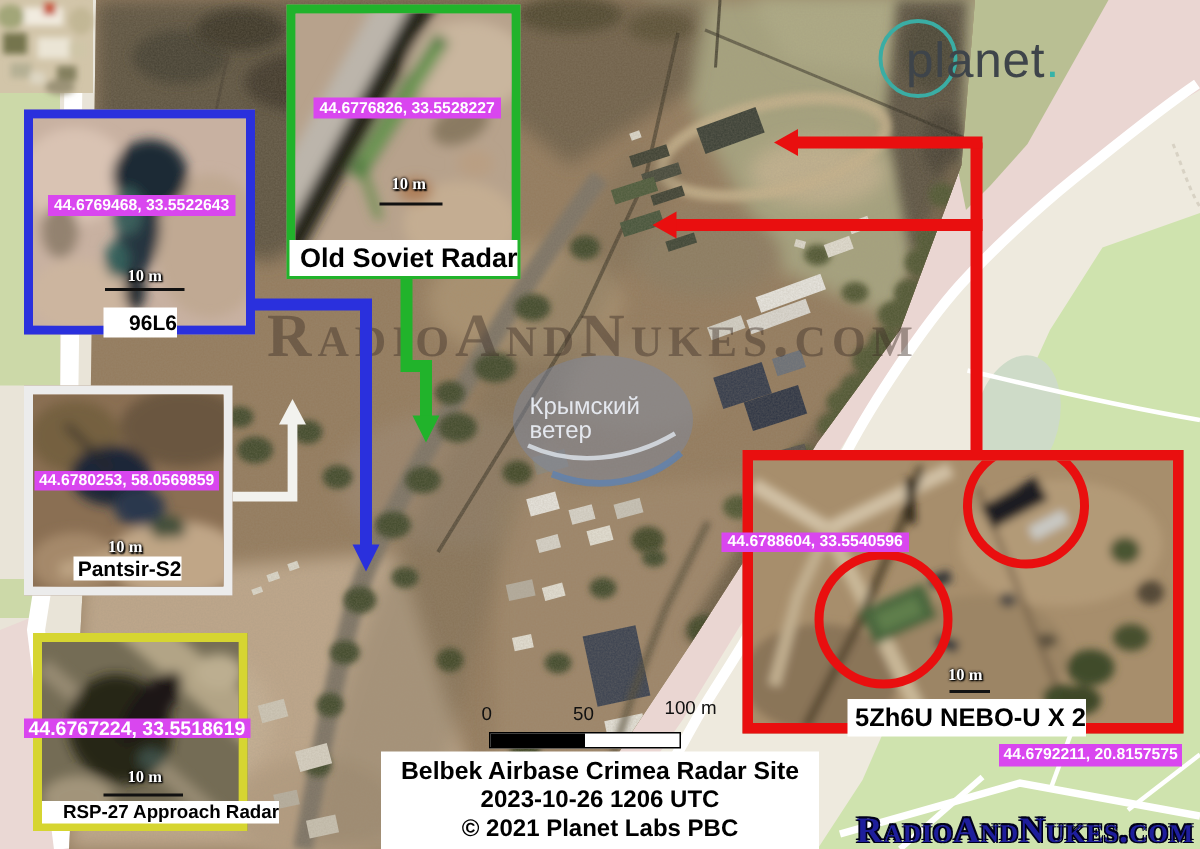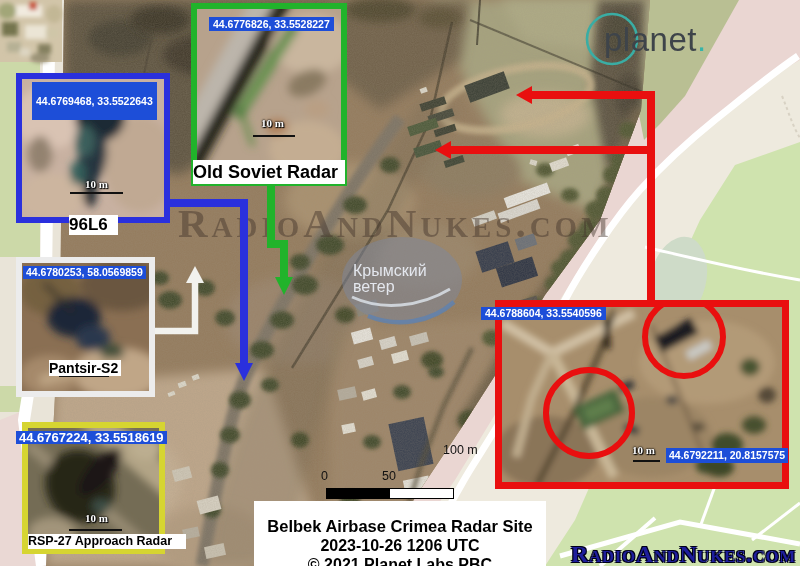--- a/index.html
+++ b/index.html
@@ -1,22 +1,22 @@
 <!DOCTYPE html>
 <html><head>
 <meta charset="utf-8">
 <style>
   html,body{margin:0;padding:0;}
   #wrap{position:relative;width:800px;height:566px;overflow:hidden;background:#ece7dd;
         font-family:"Liberation Sans", sans-serif;}
   #wrap svg{display:block;}
   .abs{position:absolute;}
-  .chip{position:absolute;background:#1d4ed8;color:#fff;font-weight:bold;white-space:nowrap;
-        font-family:"Liberation Sans", sans-serif;}
-  .namelabel{position:absolute;background:#fff;color:#000;font-weight:bold;text-align:left;
+  .chip{position:absolute;background:#d946ef;color:#fff;font-weight:bold;white-space:nowrap;
+        font-family:"Liberation Sans", sans-serif;margin-top:48px;}
+  .namelabel{position:absolute;background:#fff;color:#000;font-weight:bold;text-align:right;
         white-space:nowrap;font-family:"Liberation Sans", sans-serif;}
   .tenm{position:absolute;color:#fff;font-weight:bold;font-size:11px;
         text-shadow:0 0 2px #000,0 0 2px #000,1px 1px 1px #000;font-family:Liberation Serif, serif;}
   .scaleline{position:absolute;background:#111;height:2px;}
 </style>
 </head>
 <body>
 <div id="wrap">
 
 <svg class="abs" style="left:0;top:0" width="800" height="566" viewBox="0 0 800 566">
@@ -271,24 +271,24 @@
    <ellipse cx="30" cy="118" rx="32" ry="24" fill="#ccb59f"></ellipse>
    <ellipse cx="78" cy="38" rx="25" ry="24" fill="#1f2b36"></ellipse>
    <ellipse cx="70" cy="80" rx="14" ry="28" fill="#263440" transform="rotate(12 70 80)"></ellipse>
    <ellipse cx="63" cy="62" rx="10" ry="16" fill="#3b5f5c"></ellipse>
    <ellipse cx="56" cy="94" rx="8" ry="12" fill="#35605c"></ellipse>
    <ellipse cx="68" cy="114" rx="7" ry="14" fill="#202b33"></ellipse>
    <ellipse cx="18" cy="75" rx="12" ry="18" fill="#93826f"></ellipse>
   </g>
  </svg>
 </div>
-<div class="chip" style="left:32px;top:82px;font-size:10.5px;padding:12px 4px;line-height:14px">44.6769468, 33.5522643</div>
+<div class="chip" style="left:32px;top:82px;font-size:10.5px;padding:0px 4px;line-height:14px">44.6769468, 33.5522643</div>
 <div class="tenm" style="left:85px;top:178px">10 m</div>
 <div class="scaleline" style="left:70px;top:192px;width:53px"></div>
-<div class="namelabel" style="left:69px;top:215px;width:49px;font-size:17px;line-height:20px">96L6</div>
+<div class="namelabel" style="left:69px;top:205px;width:49px;font-size:14px;line-height:20px">96L6</div>
 
 <div class="abs" style="left:191px;top:3px;width:144px;height:171px;border:6px solid #21b32b;background:#b7a28c">
  <svg width="144" height="171" viewBox="0 0 144 171">
   <defs>
           <filter id="gb4" x="-20%" y="-20%" width="140%" height="140%">
             <feGaussianBlur stdDeviation="4"></feGaussianBlur>
           </filter>
         </defs>
   <rect width="144" height="171" fill="#b7a28c"></rect>
   <g filter="url(#gb4)">
@@ -327,21 +327,21 @@
    <ellipse cx="71" cy="75" rx="17" ry="13" fill="#29384d"></ellipse>
    <ellipse cx="90" cy="89" rx="12" ry="8" fill="#42503a"></ellipse>
    <path d="M22,20 L52,50" stroke="#2c2c28" stroke-width="4" fill="none"></path>
    <path d="M18,118 L95,99" stroke="#bfa685" stroke-width="10" fill="none"></path>
   </g>
  </svg>
 </div>
 <div class="chip" style="left:23px;top:266px;font-size:10.5px;padding:0px 3px;line-height:13px">44.6780253, 58.0569859</div>
 <div class="tenm" style="left:72px;top:359px">10 m</div>
 <div class="scaleline" style="left:59px;top:375px;width:50px"></div>
-<div class="namelabel" style="left:49px;top:360px;width:72px;font-size:14px;line-height:16px">Pantsir-S2</div>
+<div class="namelabel" style="left:49px;top:371px;width:72px;font-size:14px;line-height:16px">Pantsir-S2</div>
 
 <div class="abs" style="left:22px;top:422px;width:131px;height:120px;border:6px solid #d6d531;background:#6f6852">
  <svg width="131" height="120" viewBox="0 0 131 120">
   <defs>
           <filter id="yb4" x="-20%" y="-20%" width="140%" height="140%">
             <feGaussianBlur stdDeviation="4"></feGaussianBlur>
           </filter>
         </defs>
   <rect width="131" height="120" fill="#746c55"></rect>
   <g filter="url(#yb4)">
@@ -396,31 +396,32 @@
  </svg>
  <svg class="abs" style="left:0;top:0" width="280" height="175" viewBox="0 0 280 175">
   <circle cx="182" cy="30" r="39" fill="none" stroke="#e90f0f" stroke-width="6"></circle>
   <circle cx="87" cy="106" r="43" fill="none" stroke="#e90f0f" stroke-width="6"></circle>
  </svg>
 </div>
 <div class="chip" style="left:481px;top:307px;font-size:10.5px;padding:0px 4px;line-height:13px">44.6788604, 33.5540596</div>
 <div class="tenm" style="left:632px;top:444px">10 m</div>
 <div class="scaleline" style="left:633px;top:460px;width:27px"></div>
 <div class="chip" style="left:666px;top:448px;font-size:10.5px;padding:1px 3px;line-height:13px">44.6792211, 20.8157575</div>
+<div class="namelabel" style="left:565px;top:466px;width:159px;font-size:17px;line-height:25px">5Zh6U NEBO-U X 2</div>
 
 <div class="abs" style="left:604px;top:21px;font-size:33px;color:#3e444a;letter-spacing:0.5px;font-family:'Liberation Sans',sans-serif">planet<span style="color:#36b3a8">.</span></div>
 
 <div class="abs" style="left:321px;top:469px;font-size:12.5px;color:#111">0</div>
 <div class="abs" style="left:382px;top:469px;font-size:12.5px;color:#111">50</div>
-<div class="abs" style="left:443px;top:443px;font-size:12.5px;color:#111">100 m</div>
+<div class="abs" style="left:443px;top:465px;font-size:12.5px;color:#111">100 m</div>
 <div class="abs" style="left:326px;top:488px;width:126px;height:9px;border:1.5px solid #000;background:#fff">
   <div style="position:absolute;left:0;top:0;width:63px;height:9px;background:#000"></div>
 </div>
 
 <div class="abs" style="left:254px;top:501px;width:292px;height:65px;background:#fff;text-align:center;color:#000;font-weight:bold">
-  <div style="font-size:16.5px;line-height:20px;margin-top:15px">Belbek Airbase Crimea Radar Site</div>
+  <div style="font-size:16.5px;line-height:20px;margin-top:3px">Belbek Airbase Crimea Radar Site</div>
   <div style="font-size:16px;line-height:19px">2023-10-26 1206 UTC</div>
   <div style="font-size:16px;line-height:19px">© 2021 Planet Labs PBC</div>
 </div>
 
 <div class="abs" style="left:571px;top:544px;font-family:'Liberation Serif',serif;font-weight:bold;font-size:24px;line-height:21px;color:#1e1e9c;white-space:nowrap;font-variant:small-caps;letter-spacing:0.6px;text-shadow:1px 1px 0 #00001a,-1px -1px 0 #00001a,1px -1px 0 #00001a,-1px 1px 0 #00001a">RadioAndNukes.com</div>
 
 </div>
 
 </body></html>

